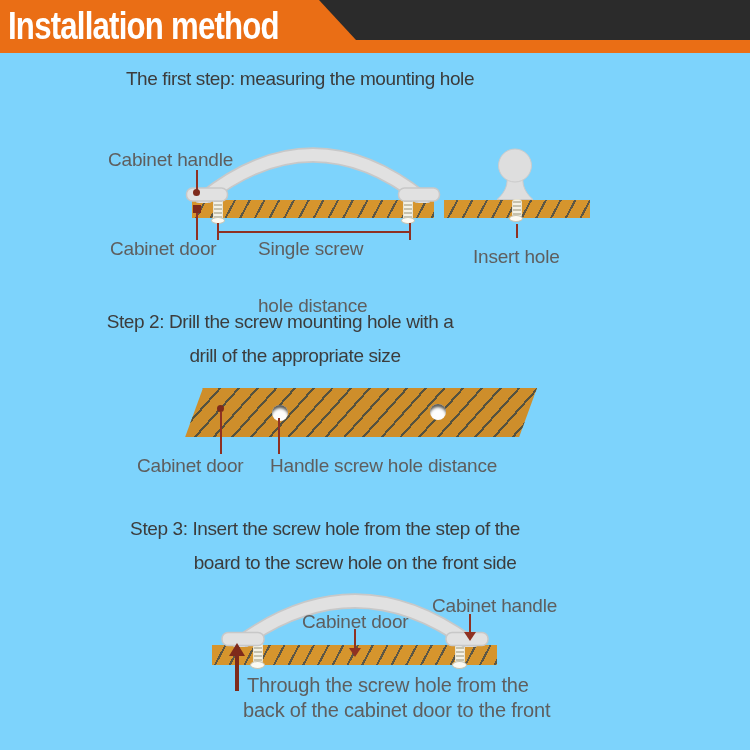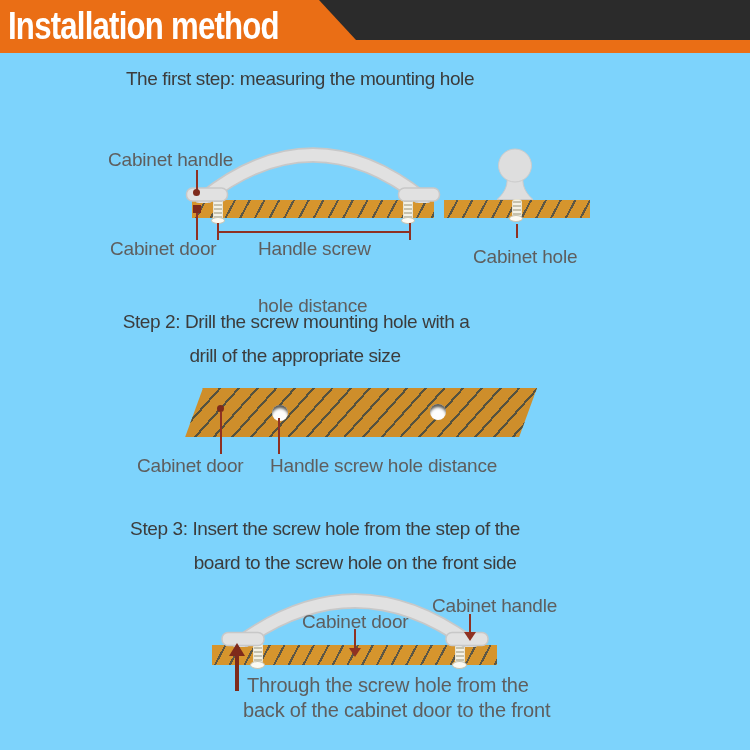--- a/index.html
+++ b/index.html
@@ -76,25 +76,25 @@
   <div class="mline" style="left:217px;top:223px;width:2px;height:17px;"></div>
   <div class="mline" style="left:409px;top:223px;width:2px;height:17px;"></div>
 
   <div class="mline" style="left:196px;top:170px;width:2px;height:21px;"></div>
   <div class="dot-round" style="left:193px;top:189px;"></div>
   <div class="dot-square" style="left:193px;top:205px;"></div>
   <div class="mline" style="left:196px;top:213px;width:2px;height:27px;"></div>
 
   <div class="lbl" style="left:108px;top:149px;">Cabinet handle</div>
   <div class="lbl" style="left:110px;top:238px;">Cabinet door</div>
-  <div class="lbl" style="left:258px;top:238px;">Handle screw</div>
+  <div class="lbl" style="left:258px;top:238px;">Single screw</div>
   <div class="lbl" style="left:258px;top:263px;margin-top:32px;">hole distance</div>
-  <div class="lbl" style="left:473px;top:246px;">Cabinet hole</div>
+  <div class="lbl" style="left:473px;top:246px;">Insert hole</div>
 
-  <div class="title" style="left:16px;top:311px;width:560px;">Step 2: Drill the screw mounting hole with a</div>
+  <div class="title" style="left:0;top:311px;width:560px;">Step 2: Drill the screw mounting hole with a</div>
   <div class="title" style="left:35px;top:345px;width:520px;">drill of the appropriate size</div>
 
   <div class="wood2" style="left:203px;top:388px;width:334px;height:49px;transform:skewX(-20deg);transform-origin:top left;"></div>
   <div class="hole" style="left:272px;top:405px;"></div>
   <div class="hole" style="left:430px;top:404px;"></div>
 
   <div class="dot-round" style="left:217px;top:405px;"></div>
   <div class="mline" style="left:220px;top:412px;width:2px;height:42px;"></div>
   <div class="mline" style="left:278px;top:418px;width:2px;height:36px;"></div>
 

